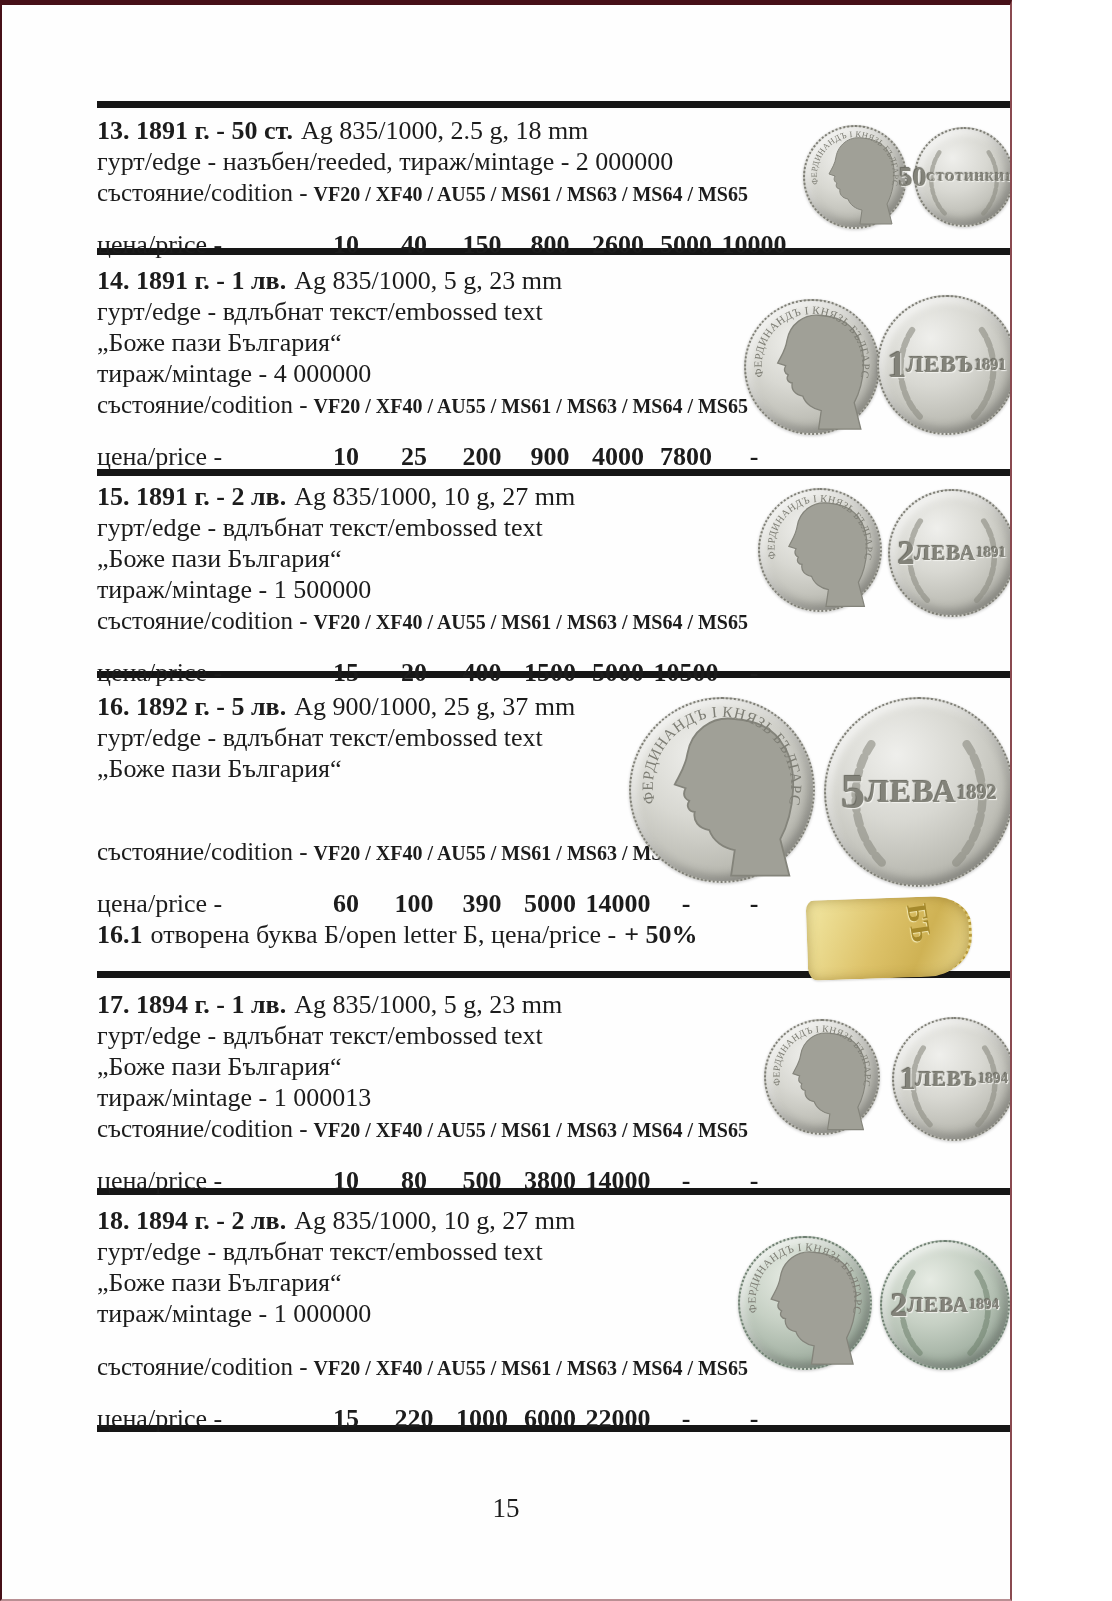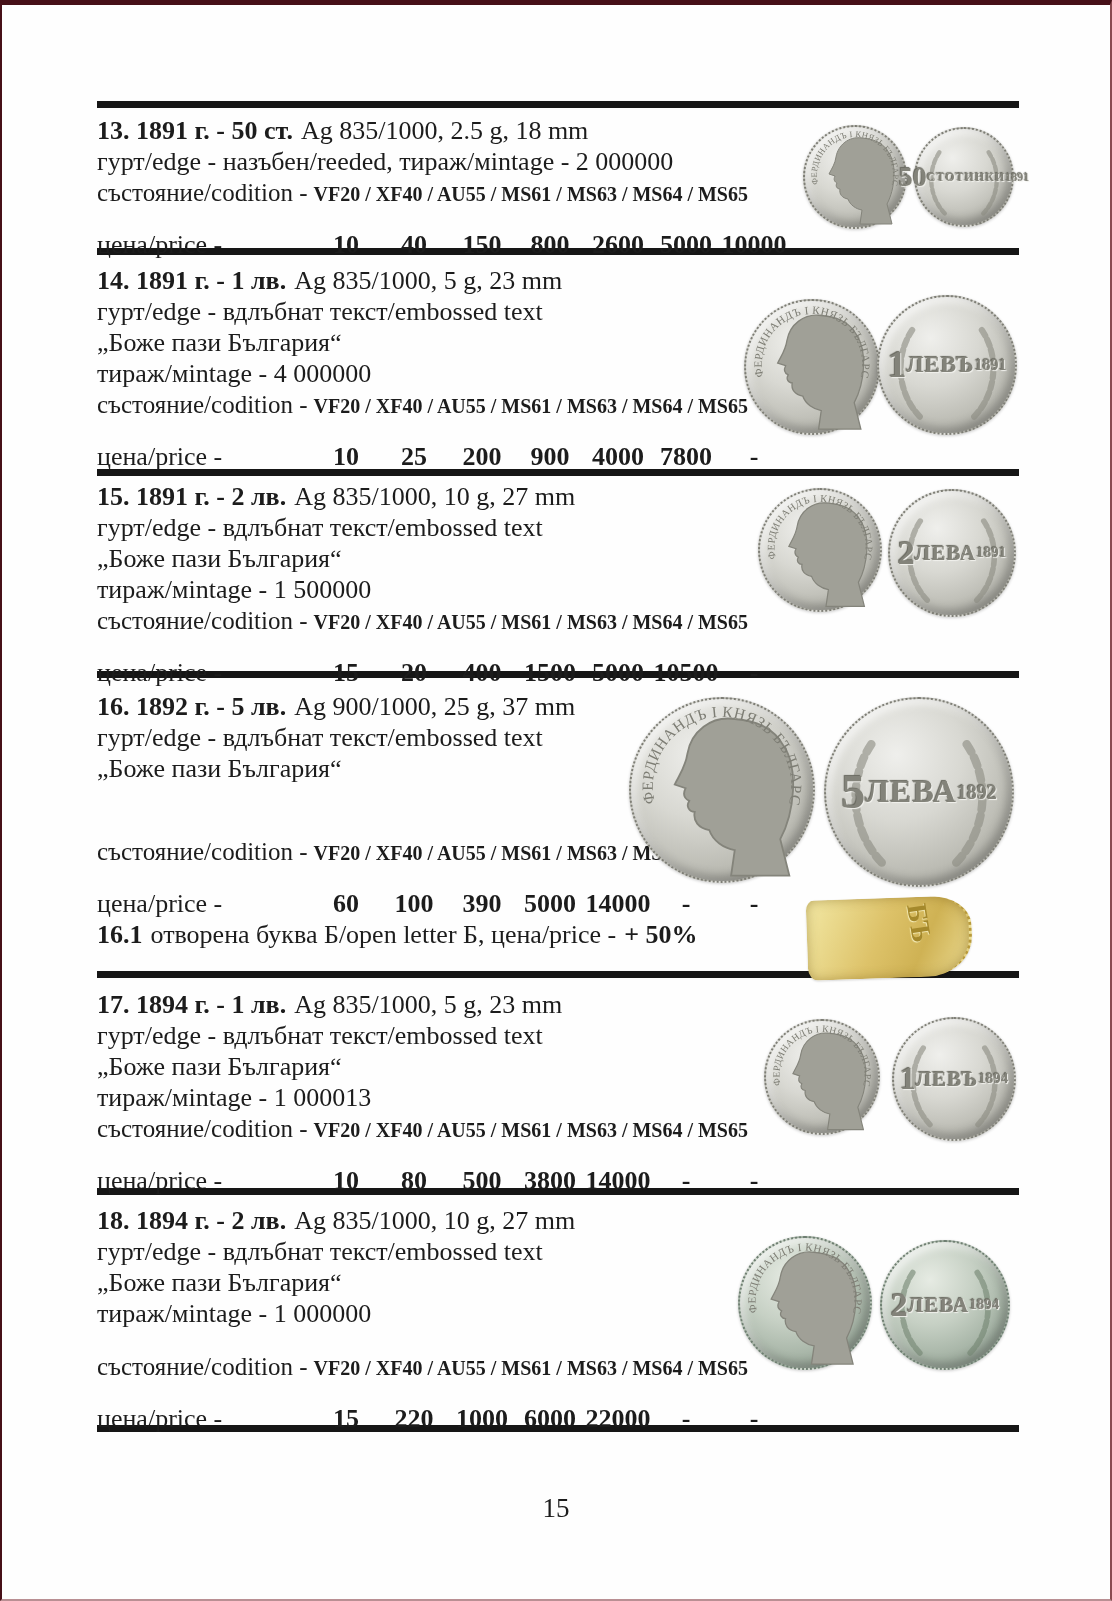--- a/index.html
+++ b/index.html
@@ -1,17 +1,17 @@
 <!DOCTYPE html>
 <html><head>
 <meta charset="utf-8">
 <style>
   html,body { margin:0; padding:0; background:#ffffff; }
   .page {
-    position:relative; width:1112px; height:1601px; box-sizing:border-box;
+    position:relative; width:1012px; height:1601px; box-sizing:border-box;
     background:#fefefe; color:#1c1c1c;
     font-family:"Liberation Serif","DejaVu Serif",serif;
     border-top:5px solid #471018;
     border-left:2px solid #471018;
     border-right:2px solid #8a4a50;
     border-bottom:2px solid #b98f93;
     overflow:hidden;
   }
   .bar { position:absolute; left:95px; width:922px; height:7px; background:#161616; }
   .entry { position:absolute; left:95px; width:922px; }

